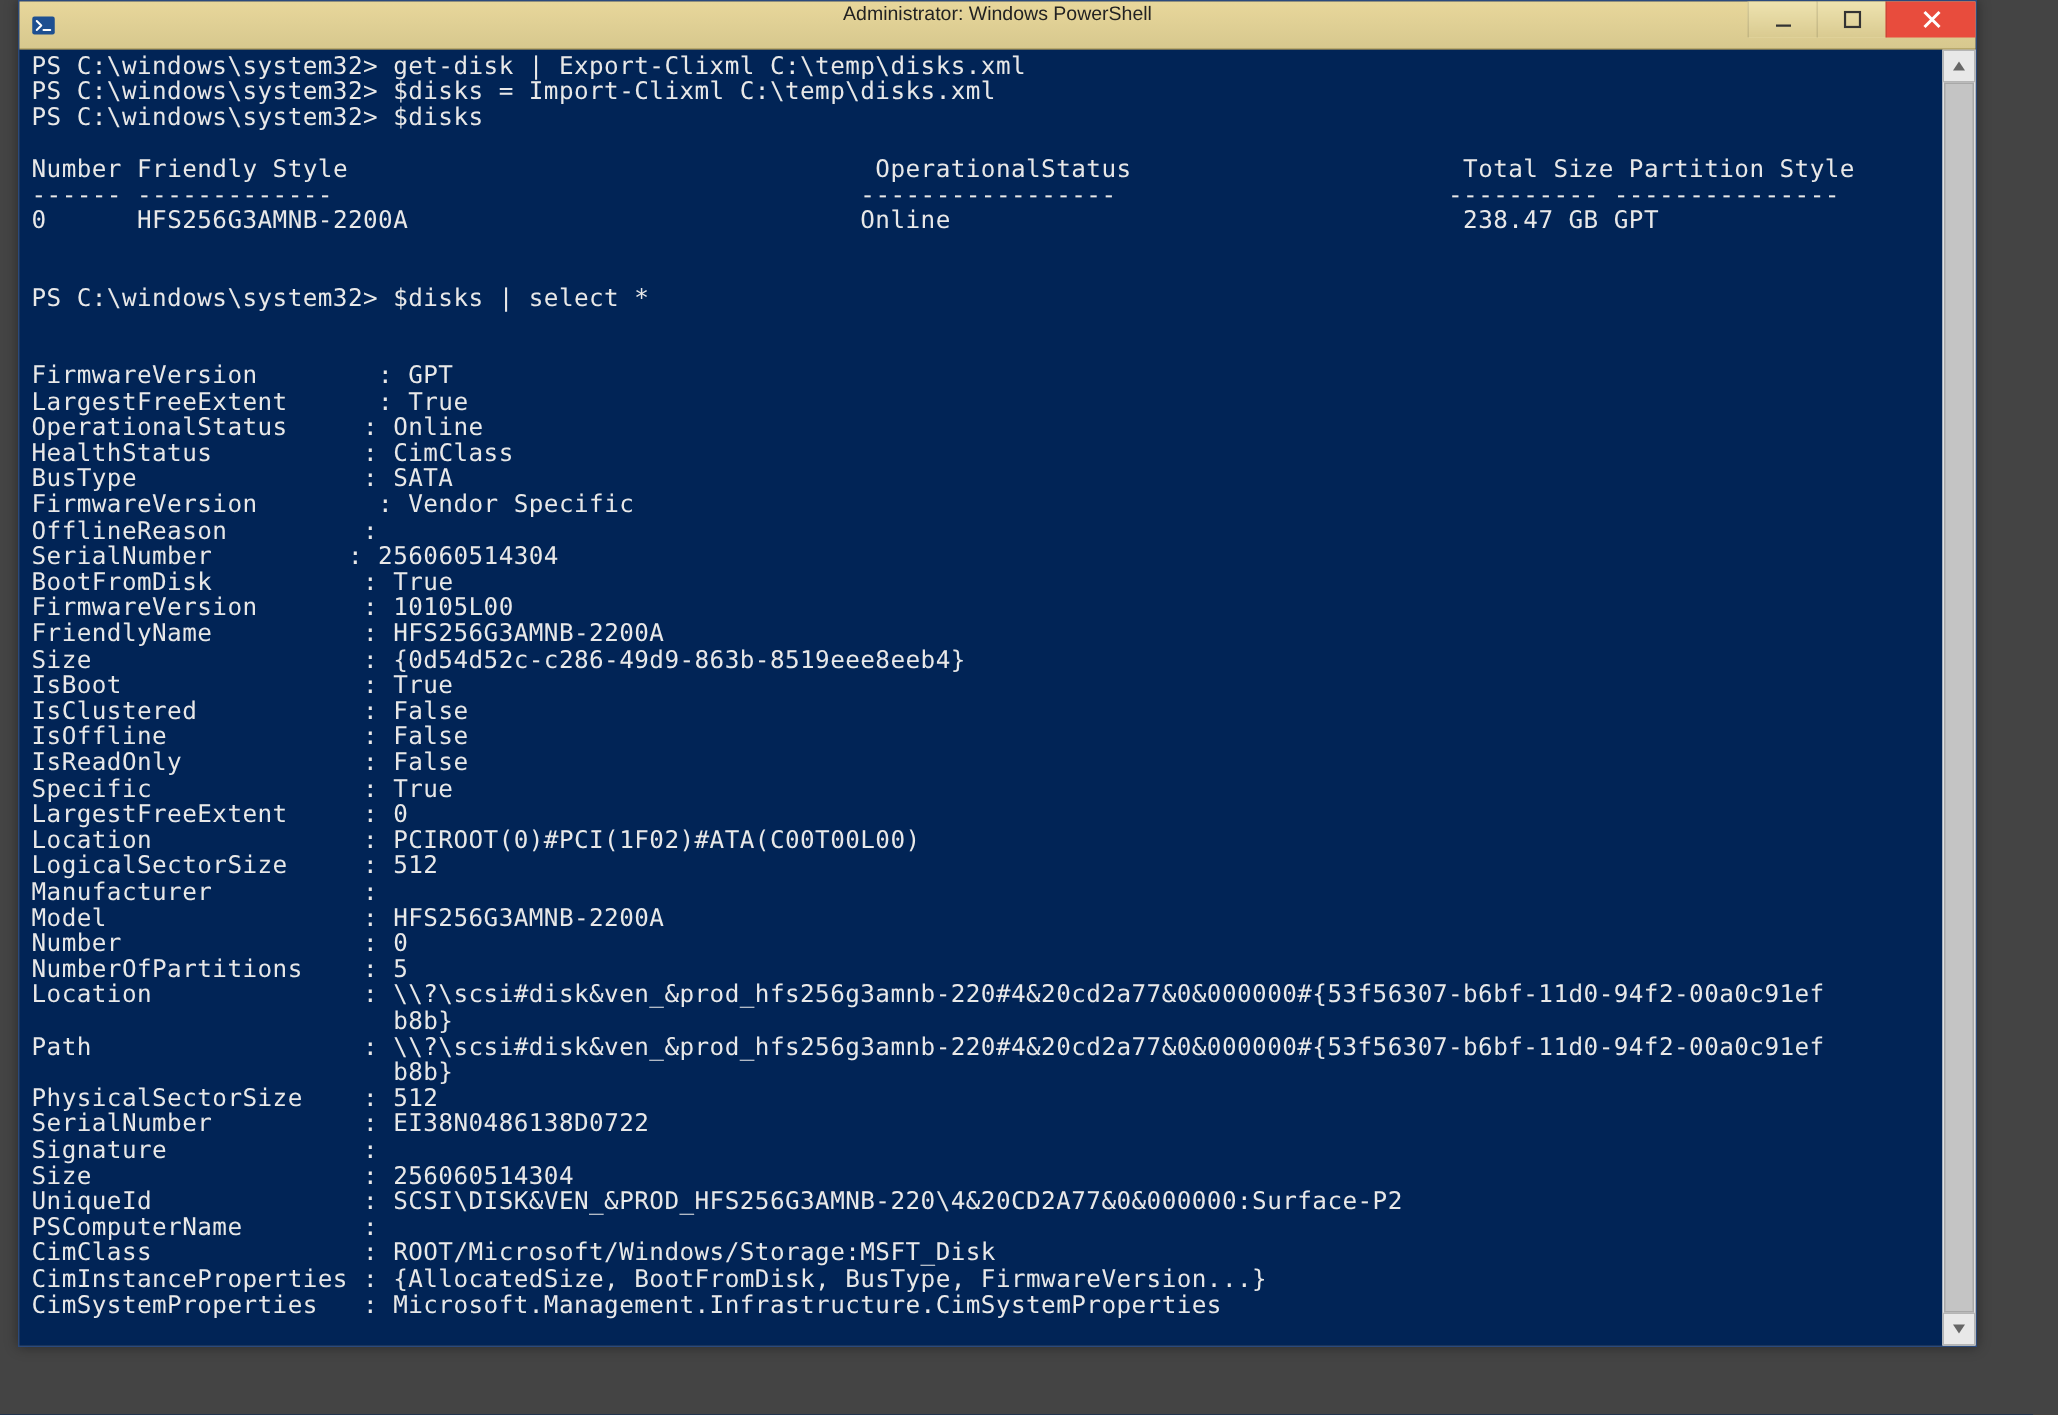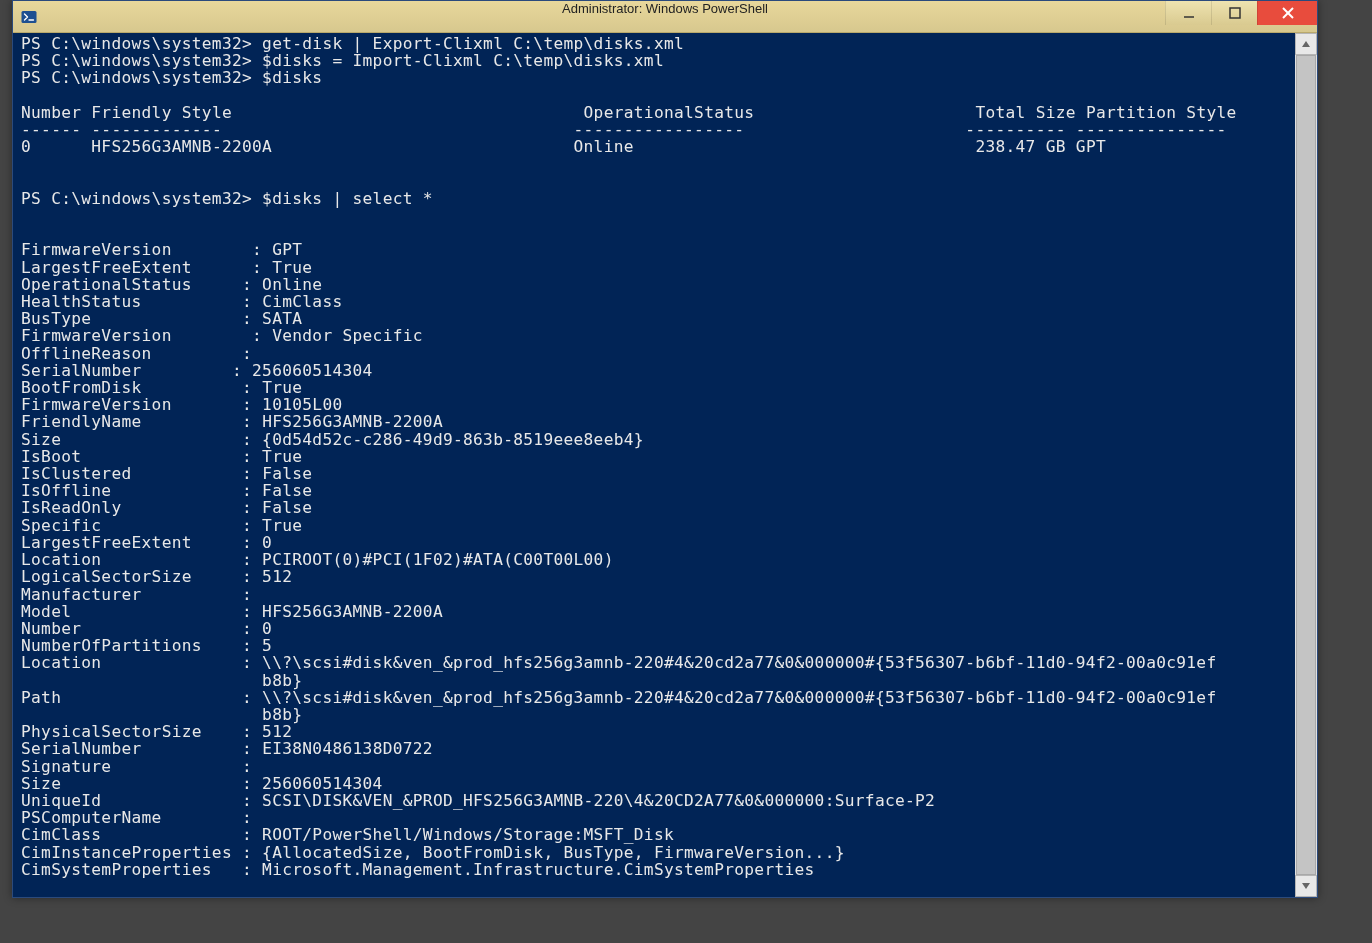--- a/index.html
+++ b/index.html
@@ -94,21 +94,21 @@
 <span><span>Location</span>              : <span>\\?\scsi#disk&amp;ven_&amp;prod_hfs256g3amnb-220#4&amp;20cd2a77&amp;0&amp;000000#{53f56307-b6bf-11d0-94f2-00a0c91ef</span></span>
 <span>                        <span>b8b}</span></span>
 <span><span>Path</span>                  : <span>\\?\scsi#disk&amp;ven_&amp;prod_hfs256g3amnb-220#4&amp;20cd2a77&amp;0&amp;000000#{53f56307-b6bf-11d0-94f2-00a0c91ef</span></span>
 <span>                        <span>b8b}</span></span>
 <span><span>PhysicalSectorSize</span>    : <span>512</span></span>
 <span><span>SerialNumber</span>          : <span>EI38N0486138D0722</span></span>
 <span><span>Signature</span>             :<span></span></span>
 <span><span>Size</span>                  : <span>256060514304</span></span>
 <span><span>UniqueId</span>              : <span>SCSI\DISK&amp;VEN_&amp;PROD_HFS256G3AMNB-220\4&amp;20CD2A77&amp;0&amp;000000:Surface-P2</span></span>
 <span><span>PSComputerName</span>        :<span></span></span>
-<span><span>CimClass</span>              : <span>ROOT/PowerShell/Windows/Storage:MSFT_Disk</span></span>
+<span><span>CimClass</span>              : <span>ROOT/Microsoft/Windows/Storage:MSFT_Disk</span></span>
 <span><span>CimInstanceProperties</span> : <span>{AllocatedSize, BootFromDisk, BusType, FirmwareVersion...}</span></span>
 <span><span>CimSystemProperties</span>   : <span>Microsoft.Management.Infrastructure.CimSystemProperties</span></span></div>
 
     <div class="scrollbar">
       <div class="sb-btn">
           <svg viewBox="0 0 10 10">
             <path d="M5 2L9 8H1z"></path>
           </svg>
         </div>
       <div class="sb-track">

